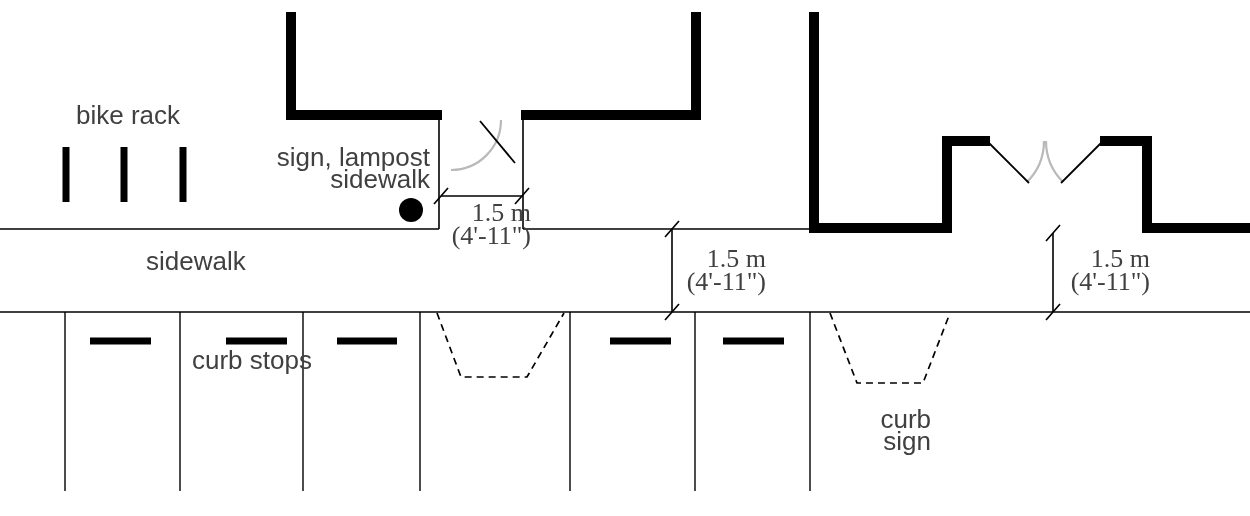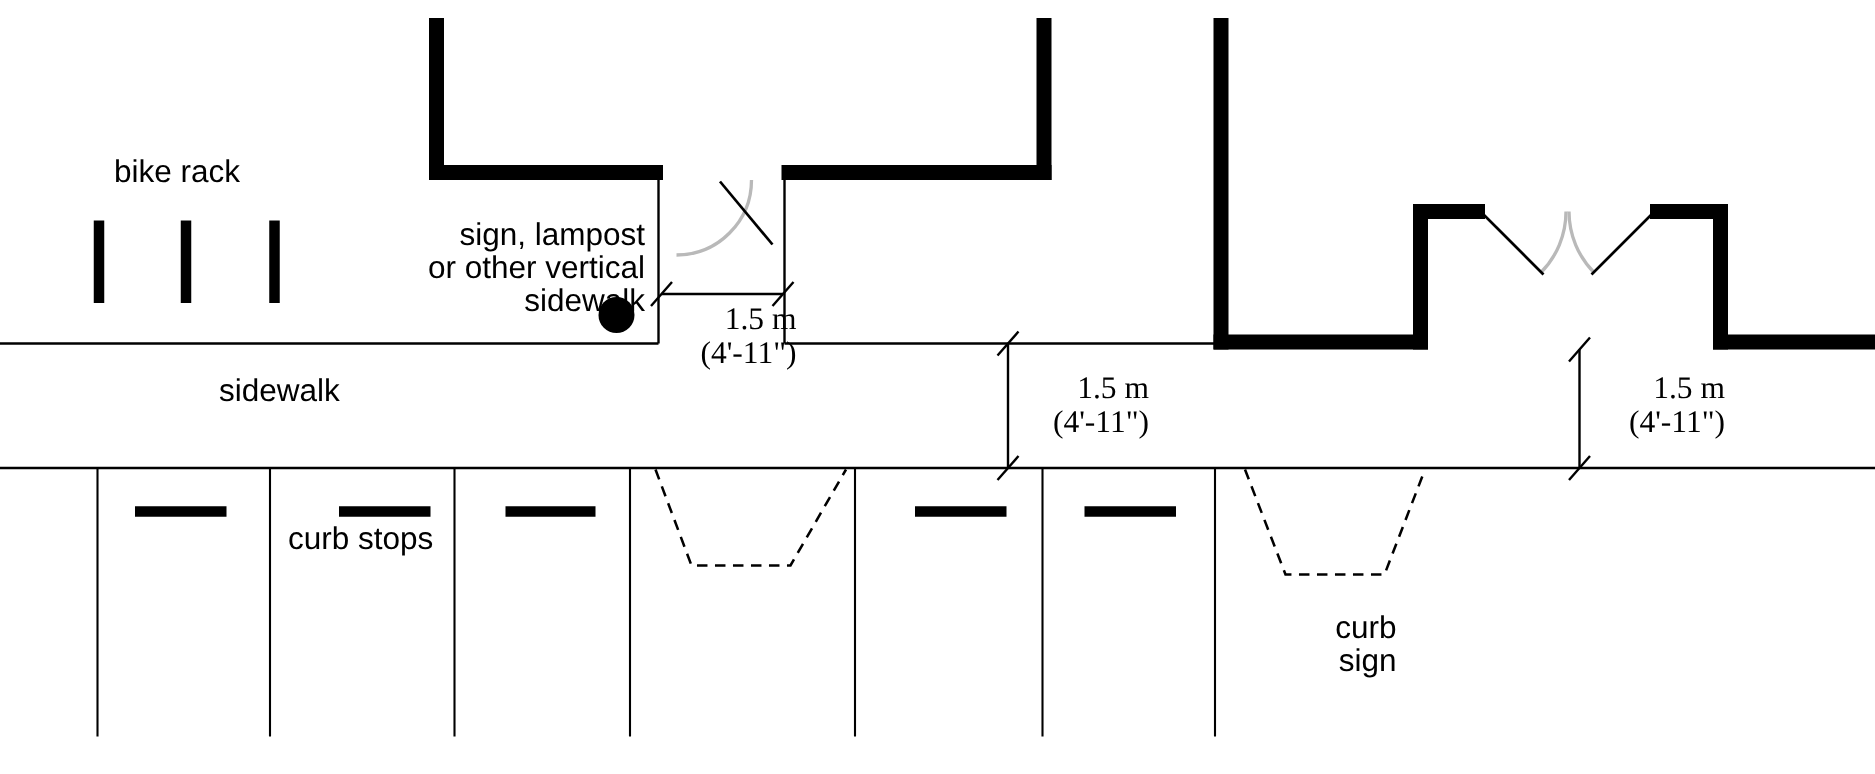--- a/index.html
+++ b/index.html
@@ -9,23 +9,23 @@
     width: 1250px;
     height: 516px;
     background: #ffffff;
     font-family: "Liberation Sans", "DejaVu Sans", sans-serif;
     color: #000000;
     overflow: hidden;
   }
   #plan-svg { position: absolute; left: 0; top: 0; }
   .label {
     position: absolute;
-    font-size: 21px;
+    font-size: 26px;
     line-height: 22px;
-    color: #000000;
+    color: #404040;
     white-space: nowrap;
   }
   .label .ln { display: block; }
   .center { text-align: right; }
   .dim { line-height: 23px; font-family: Liberation Serif, serif; }
 </style>
 </head>
 <body>
 
 <div id="canvas">
@@ -103,21 +103,20 @@
     <g stroke="#000" stroke-width="1.7" stroke-dasharray="7 5" fill="none">
       <path d="M 437 313 L 461 377 L 527 377 L 564 313"></path>
       <path d="M 830 313 L 857 383 L 923 383 L 950 313"></path>
     </g>
   </svg>
 
   <div class="label" style="left:76px; top:104px;">bike rack</div>
 
   <div class="label center" style="left:246px; top:146px; width:184px;">
     <span class="ln">sign, lampost</span>
-    <span class="ln">or other vertical</span>
     <span class="ln">sidewalk</span>
   </div>
 
   <div class="label" style="left:146px; top:250px;text-align:right;">sidewalk</div>
 
   <div class="label center dim" style="left:431px; top:201px; width:100px;">
     <span class="ln">1.5 m</span>
     <span class="ln">(4'-11")</span>
   </div>
 

